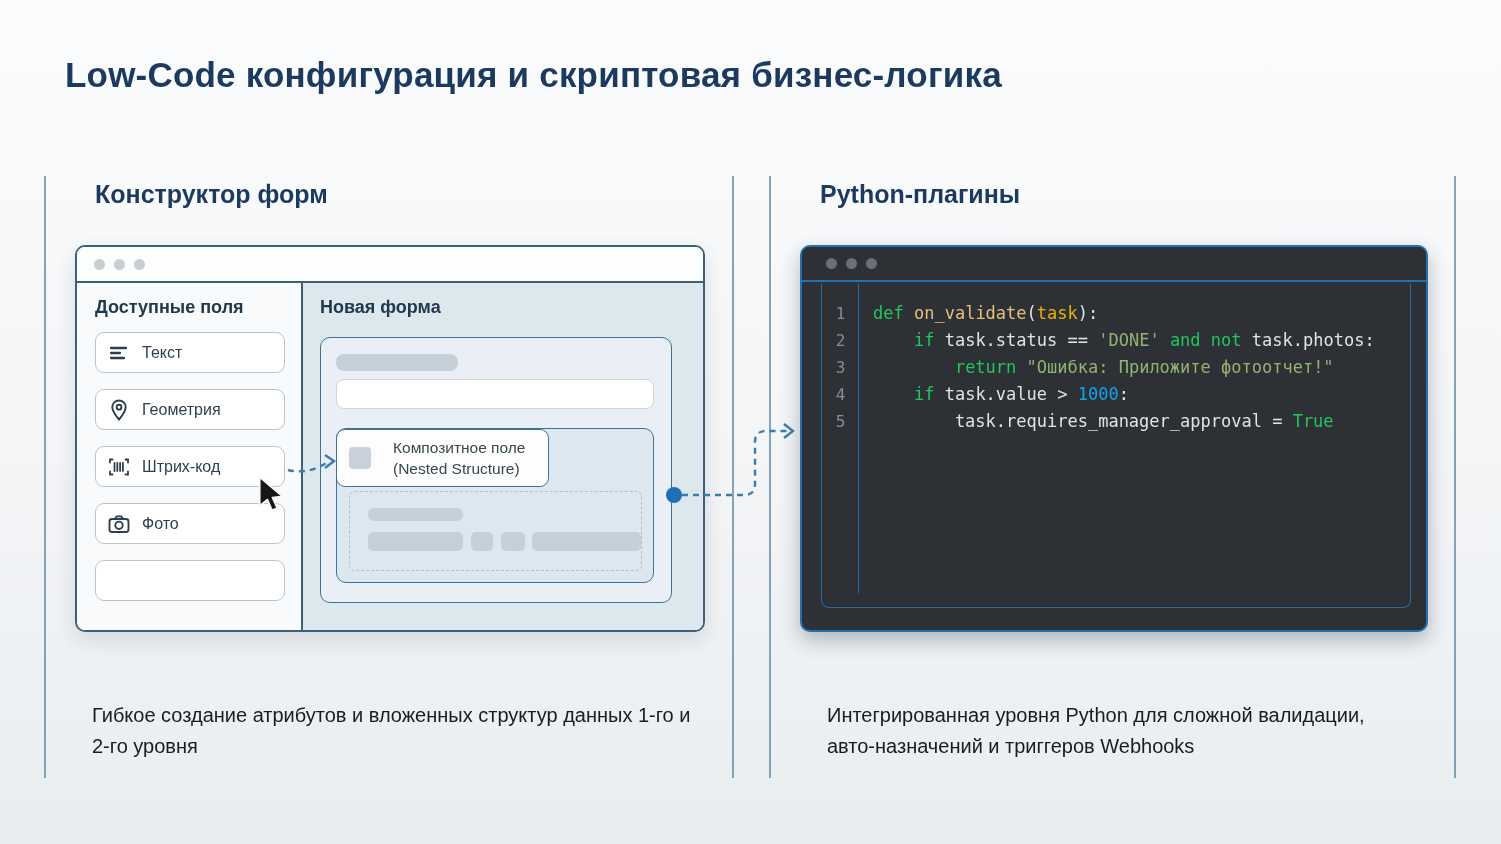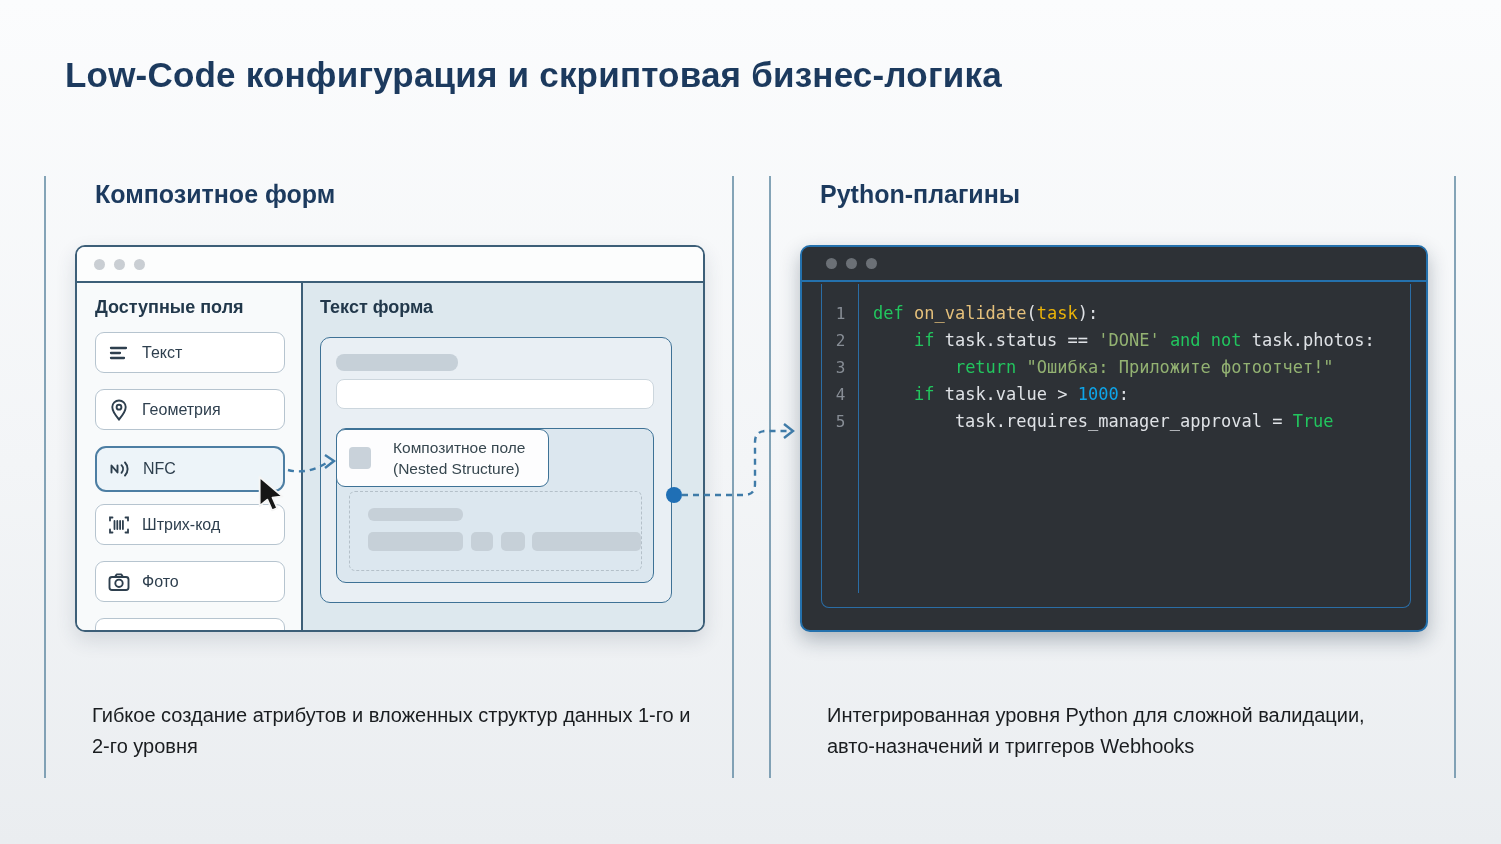--- a/index.html
+++ b/index.html
@@ -93,21 +93,21 @@
 <body>
 
 <div class="slide">
   <div class="main-title">Low-Code конфигурация и скриптовая бизнес-логика</div>
 
   <div class="vline v1"></div>
   <div class="vline v2"></div>
   <div class="vline v3"></div>
   <div class="vline v4"></div>
 
-  <div class="section-header left">Композитное форм</div>
+  <div class="section-header left">Конструктор форм</div>
   <div class="section-header right">Python-плагины</div>
 
   <div class="builder-window">
     <div class="titlebar">
       <span class="dot"></span>
       <span class="dot"></span>
       <span class="dot"></span>
     </div>
     <div class="builder-body">
       <div class="fields-col">
@@ -121,28 +121,20 @@
         </div>
 
         <div class="field-item">
           <svg class="fi-icon" viewBox="0 0 24 24" fill="none" stroke="#2e3f4e" stroke-width="1.9">
             <path d="M12 2.5c-3.7 0-6.7 2.9-6.7 6.6 0 4.8 6.7 12.4 6.7 12.4s6.7-7.6 6.7-12.4c0-3.7-3-6.6-6.7-6.6z"></path>
             <circle cx="12" cy="9.2" r="2.4"></circle>
           </svg>
           <span>Геометрия</span>
         </div>
 
-        <div class="field-item highlighted">
-          <svg class="fi-icon" viewBox="0 0 24 24" fill="none" stroke="#2e3f4e" stroke-width="1.9" stroke-linecap="round" stroke-linejoin="round">
-            <path d="M3.5 15.5V8.5l6 7v-7"></path>
-            <path d="M13.5 8.2a5.6 5.6 0 0 1 0 7.6"></path>
-            <path d="M17 5.5a9.4 9.4 0 0 1 0 13"></path>
-          </svg>
-          <span>NFC</span>
-        </div>
 
         <div class="field-item">
           <svg class="fi-icon" viewBox="0 0 24 24" fill="none" stroke="#2e3f4e" stroke-width="1.8" stroke-linecap="round">
             <path d="M5.5 4.5H3v3M18.5 4.5H21v3M5.5 19.5H3v-3M18.5 19.5H21v-3"></path>
             <path d="M7.5 8v8M10.3 8v8M13.1 8v8M15.9 8v8"></path>
           </svg>
           <span>Штрих-код</span>
         </div>
 
         <div class="field-item">
@@ -151,21 +143,21 @@
             <path d="M8 7l1.6-2.6h4.8L16 7"></path>
             <circle cx="12" cy="13.3" r="3.7"></circle>
           </svg>
           <span>Фото</span>
         </div>
 
         <div class="field-item partial"></div>
       </div>
 
       <div class="form-col">
-        <div class="col-title">Текст форма</div>
+        <div class="col-title">Новая форма</div>
         <div class="form-canvas">
           <div class="ph-label"></div>
           <div class="ph-input"></div>
           <div class="composite">
             <div class="tooltip">
               <span class="tooltip-square"></span>
               <span class="tooltip-text">
                 <span>Композитное поле</span><br>
                 <span>(Nested Structure)</span>
               </span>

